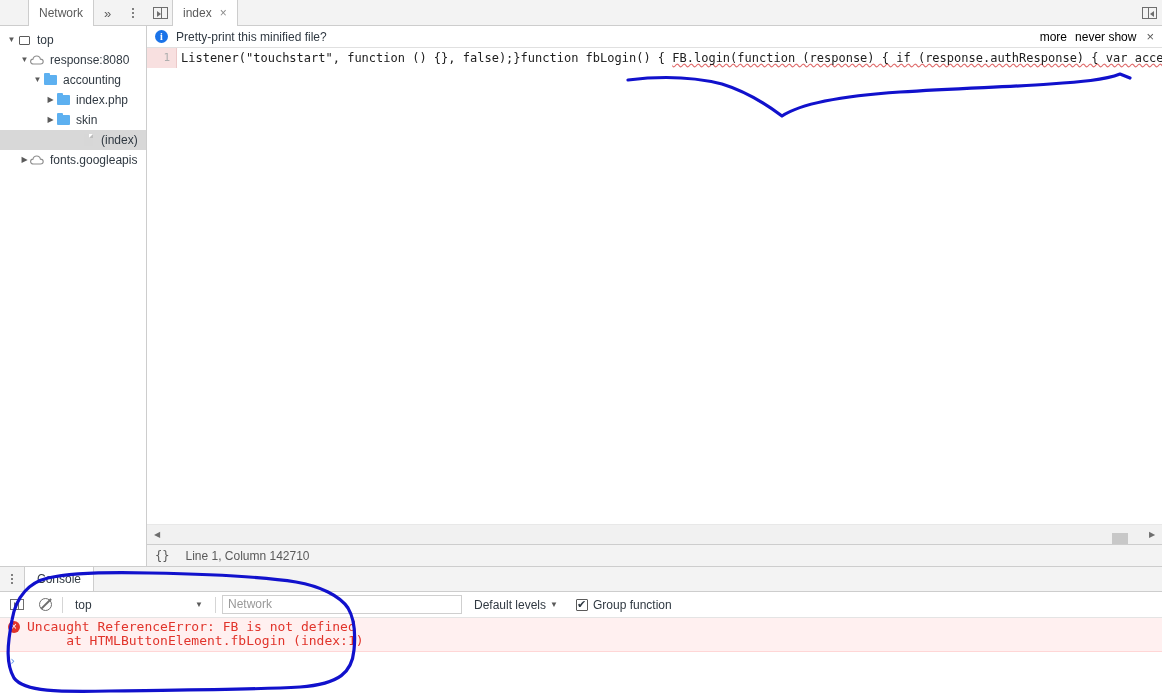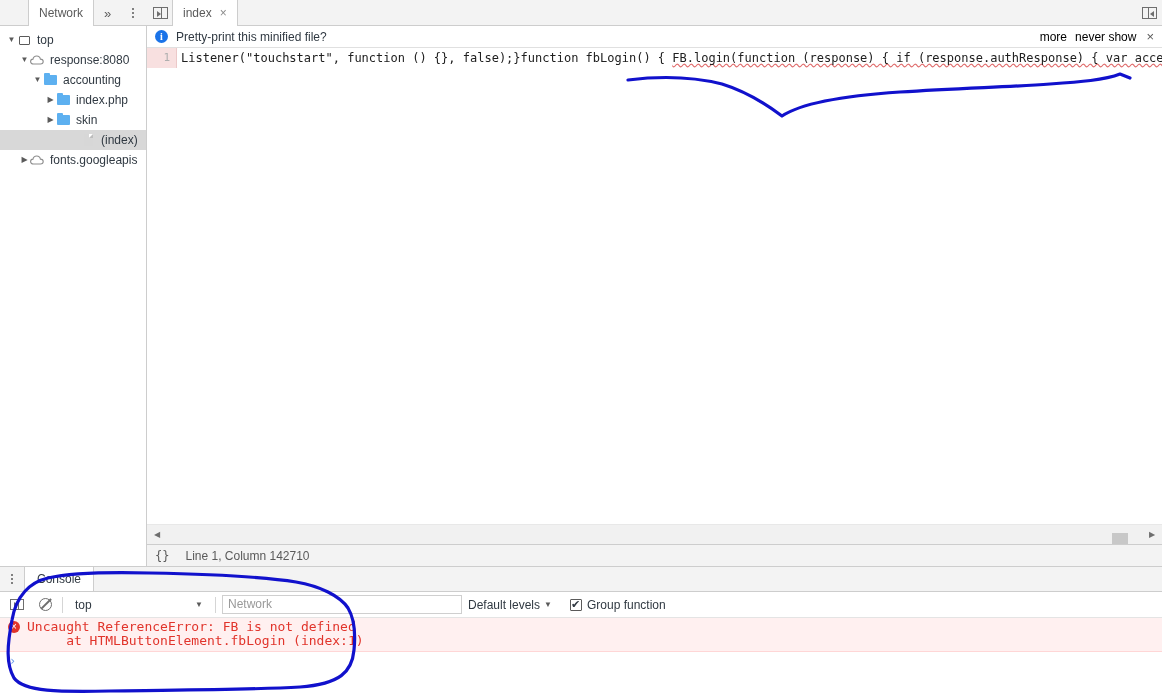--- a/index.html
+++ b/index.html
@@ -194,21 +194,21 @@
   .ctx-select {
     display: flex; align-items: center; width: 140px; height: 20px;
     font-size: 12px; color: #303942; padding-left: 6px; position: relative;
   }
   .ctx-select .caret { position:absolute; right: 6px; font-size: 8px; color: #5a5a5a; }
   .filter-input {
     width: 240px; height: 19px; border: 1px solid #cfcfcf; background: #fff;
     font-size: 12px; color: #999; padding: 0 5px; line-height: 17px;
     font-family: "Liberation Sans", sans-serif;
   }
-  .levels { display:flex; align-items:center; gap:4px; font-size: 12px; color:#303942; }
+  .levels { display:flex; align-items:center; gap:4px; font-size: 12px; color:#303942; margin-left: 6px; }
   .levels .caret { font-size: 8px; color: #5a5a5a; }
   .grp { display:flex; align-items:center; gap:5px; font-size:12px; color:#303942; margin-left: 12px; }
   .cbx { width: 12px; height: 12px; border:1px solid #5a5a5a; background:#fff; position:relative; border-radius:1px;}
   .cbx::after { content:"\2714"; position:absolute; left:0px; top:-2px; font-size:11px; color:#303942; }
 
   #console-msgs { position: relative; }
   .msg-error {
     background: #fff0f0; border-bottom: 1px solid #ffd6d6;
     padding: 2px 0 3px 8px; display: flex; align-items: flex-start;
   }

